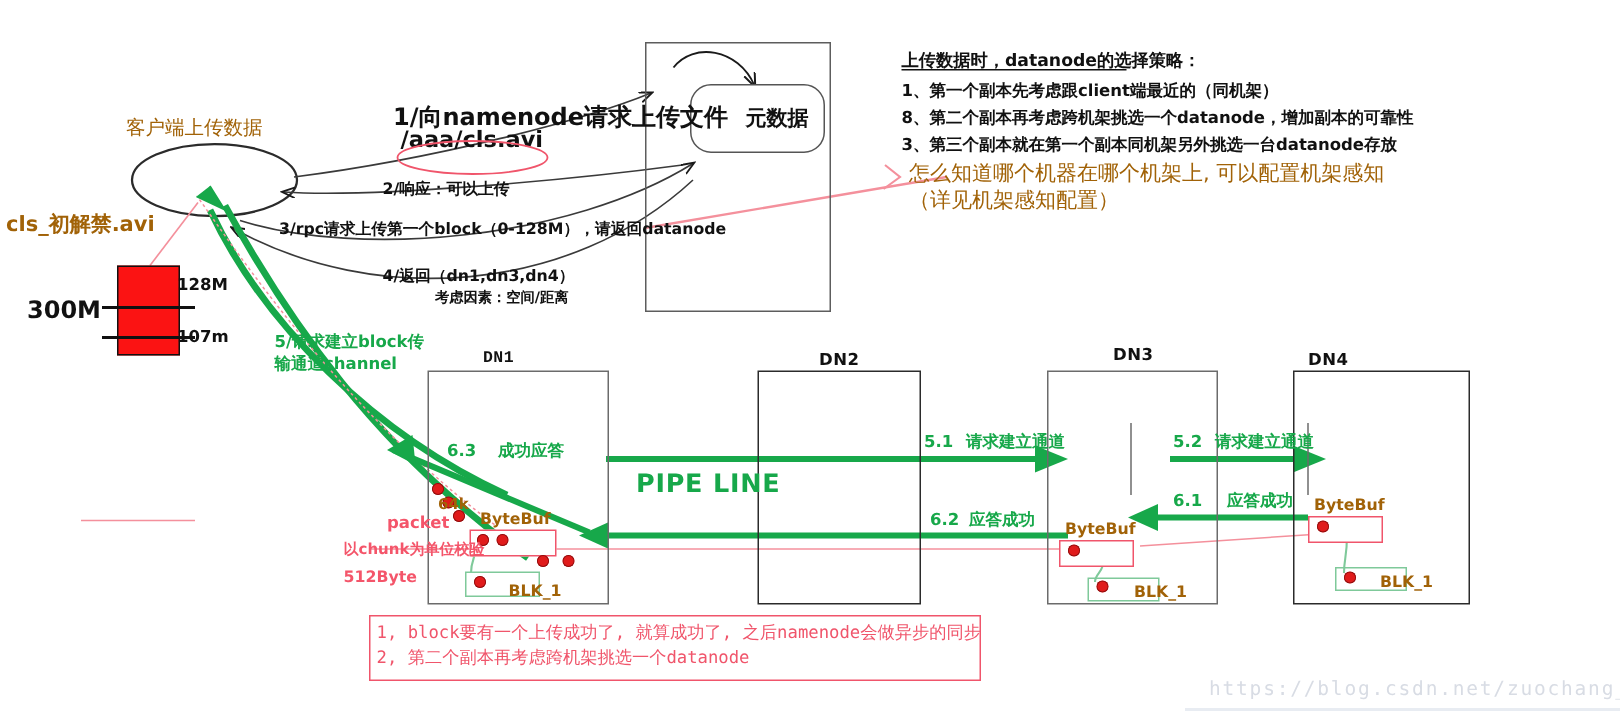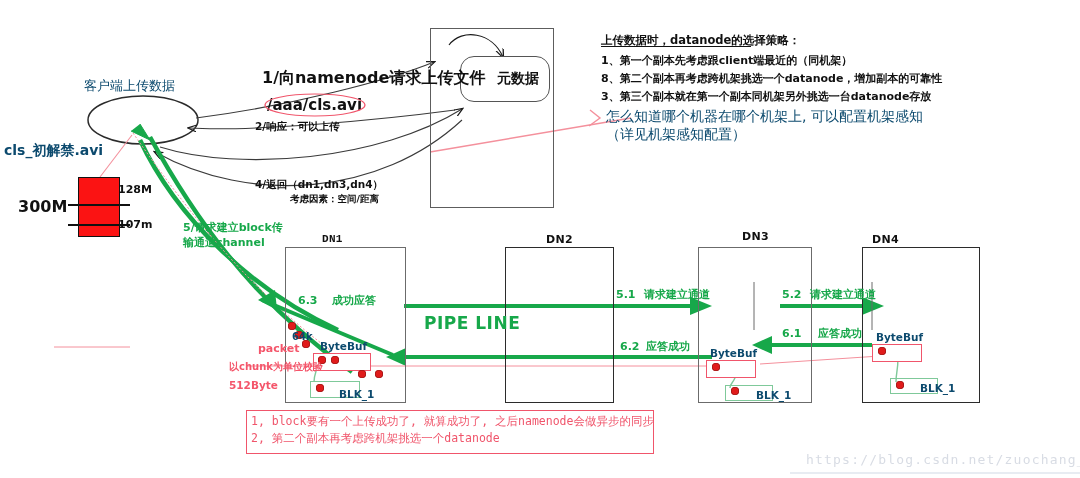--- a/index.html
+++ b/index.html
@@ -2,21 +2,21 @@
 <html><head>
 <meta charset="utf-8">
 <style>
   html,body{margin:0;padding:0;background:#fff;}
   body{width:1080px;height:478px;position:relative;overflow:hidden;
        font-family:"DejaVu Sans","Liberation Sans",sans-serif;}
   #stage{position:absolute;inset:0;width:1080px;height:478px;}
   .abs{position:absolute;}
   svg.layer{position:absolute;left:0;top:0;width:1080px;height:478px;overflow:visible;pointer-events:none;}
   .txt{position:absolute;white-space:pre;line-height:1.25;}
-  .red{color:#0c4a6e;}
+  .red{color:#a16207;}
   .redsoft{color:#f4556a;}
   .green{color:#17a84a;}
   .black{color:#111;}
   .b{font-weight:bold;}
   .boxlabel{font-weight:bold;font-size:11px;color:#111;letter-spacing:.3px;}
   .dnbox{position:absolute;border:1.6px solid #6b6b6b;background:transparent;}
   .dnbox.dark{border-color:#2b2b2b;}
   .nnbox{position:absolute;border:1.4px solid #5d5d5d;background:transparent;}
   .metabox{position:absolute;border:1.5px solid #555;border-radius:14px;background:#fff;
            display:flex;align-items:center;justify-content:flex-end;}
@@ -124,26 +124,27 @@
 
   <div class="filerect" style="left:78px;top:177px;width:40px;height:58px;"></div>
   <div class="hline" style="left:68px;top:204px;width:62px;"></div>
   <div class="hline" style="left:68px;top:224px;width:62px;"></div>
   <div class="txt b black" style="left:18px;top:197px;font-size:16px;">300M</div>
   <div class="txt b black" style="left:118px;top:183px;font-size:11px;">128M</div>
   <div class="txt b black" style="left:118px;top:218px;font-size:11px;">107m</div>
 
   <div class="txt b black" style="left:262px;top:68px;font-size:16px;">1/向namenode请求上传文件</div>
 
-  <div class="txt b black" style="left:267px;top:96px;font-size:15px;">/aaa/cls.avi</div>
+  <div class="txt b black" style="left:267px;top:84px;font-size:15px;">/aaa/cls.avi</div>
   <svg class="layer" viewBox="0 0 1080 478">
     <ellipse cx="315" cy="105" rx="50" ry="11" fill="none" stroke="#f0556b" stroke-width="1.2"></ellipse>
   </svg>
 
   <div class="txt b black" style="left:255px;top:120px;font-size:10.5px;">2/响应：可以上传</div>
+  <div class="txt b black" style="left:186px;top:147px;font-size:10.5px;">3/rpc请求上传第一个block（0-128M），请返回datanode</div>
   <div class="txt b black" style="left:255px;top:178px;font-size:10.5px;">4/返回（dn1,dn3,dn4）</div>
   <div class="txt b black" style="left:290px;top:193px;font-size:9.5px;">考虑因素：空间/距离</div>
 
   <div class="txt b green" style="left:183px;top:221px;font-size:11px;">5/请求建立block传</div>
   <div class="txt b green" style="left:183px;top:236px;font-size:11px;">输通道channel</div>
 
   <div class="boxlabel abs" style="left:322px;top:233px;font-family:Liberation Mono, monospace;">DN1</div>
   <div class="dnbox" style="left:285px;top:247px;width:119px;height:154px;"></div>
 
   <div class="boxlabel abs" style="left:546px;top:233px;">DN2</div>

